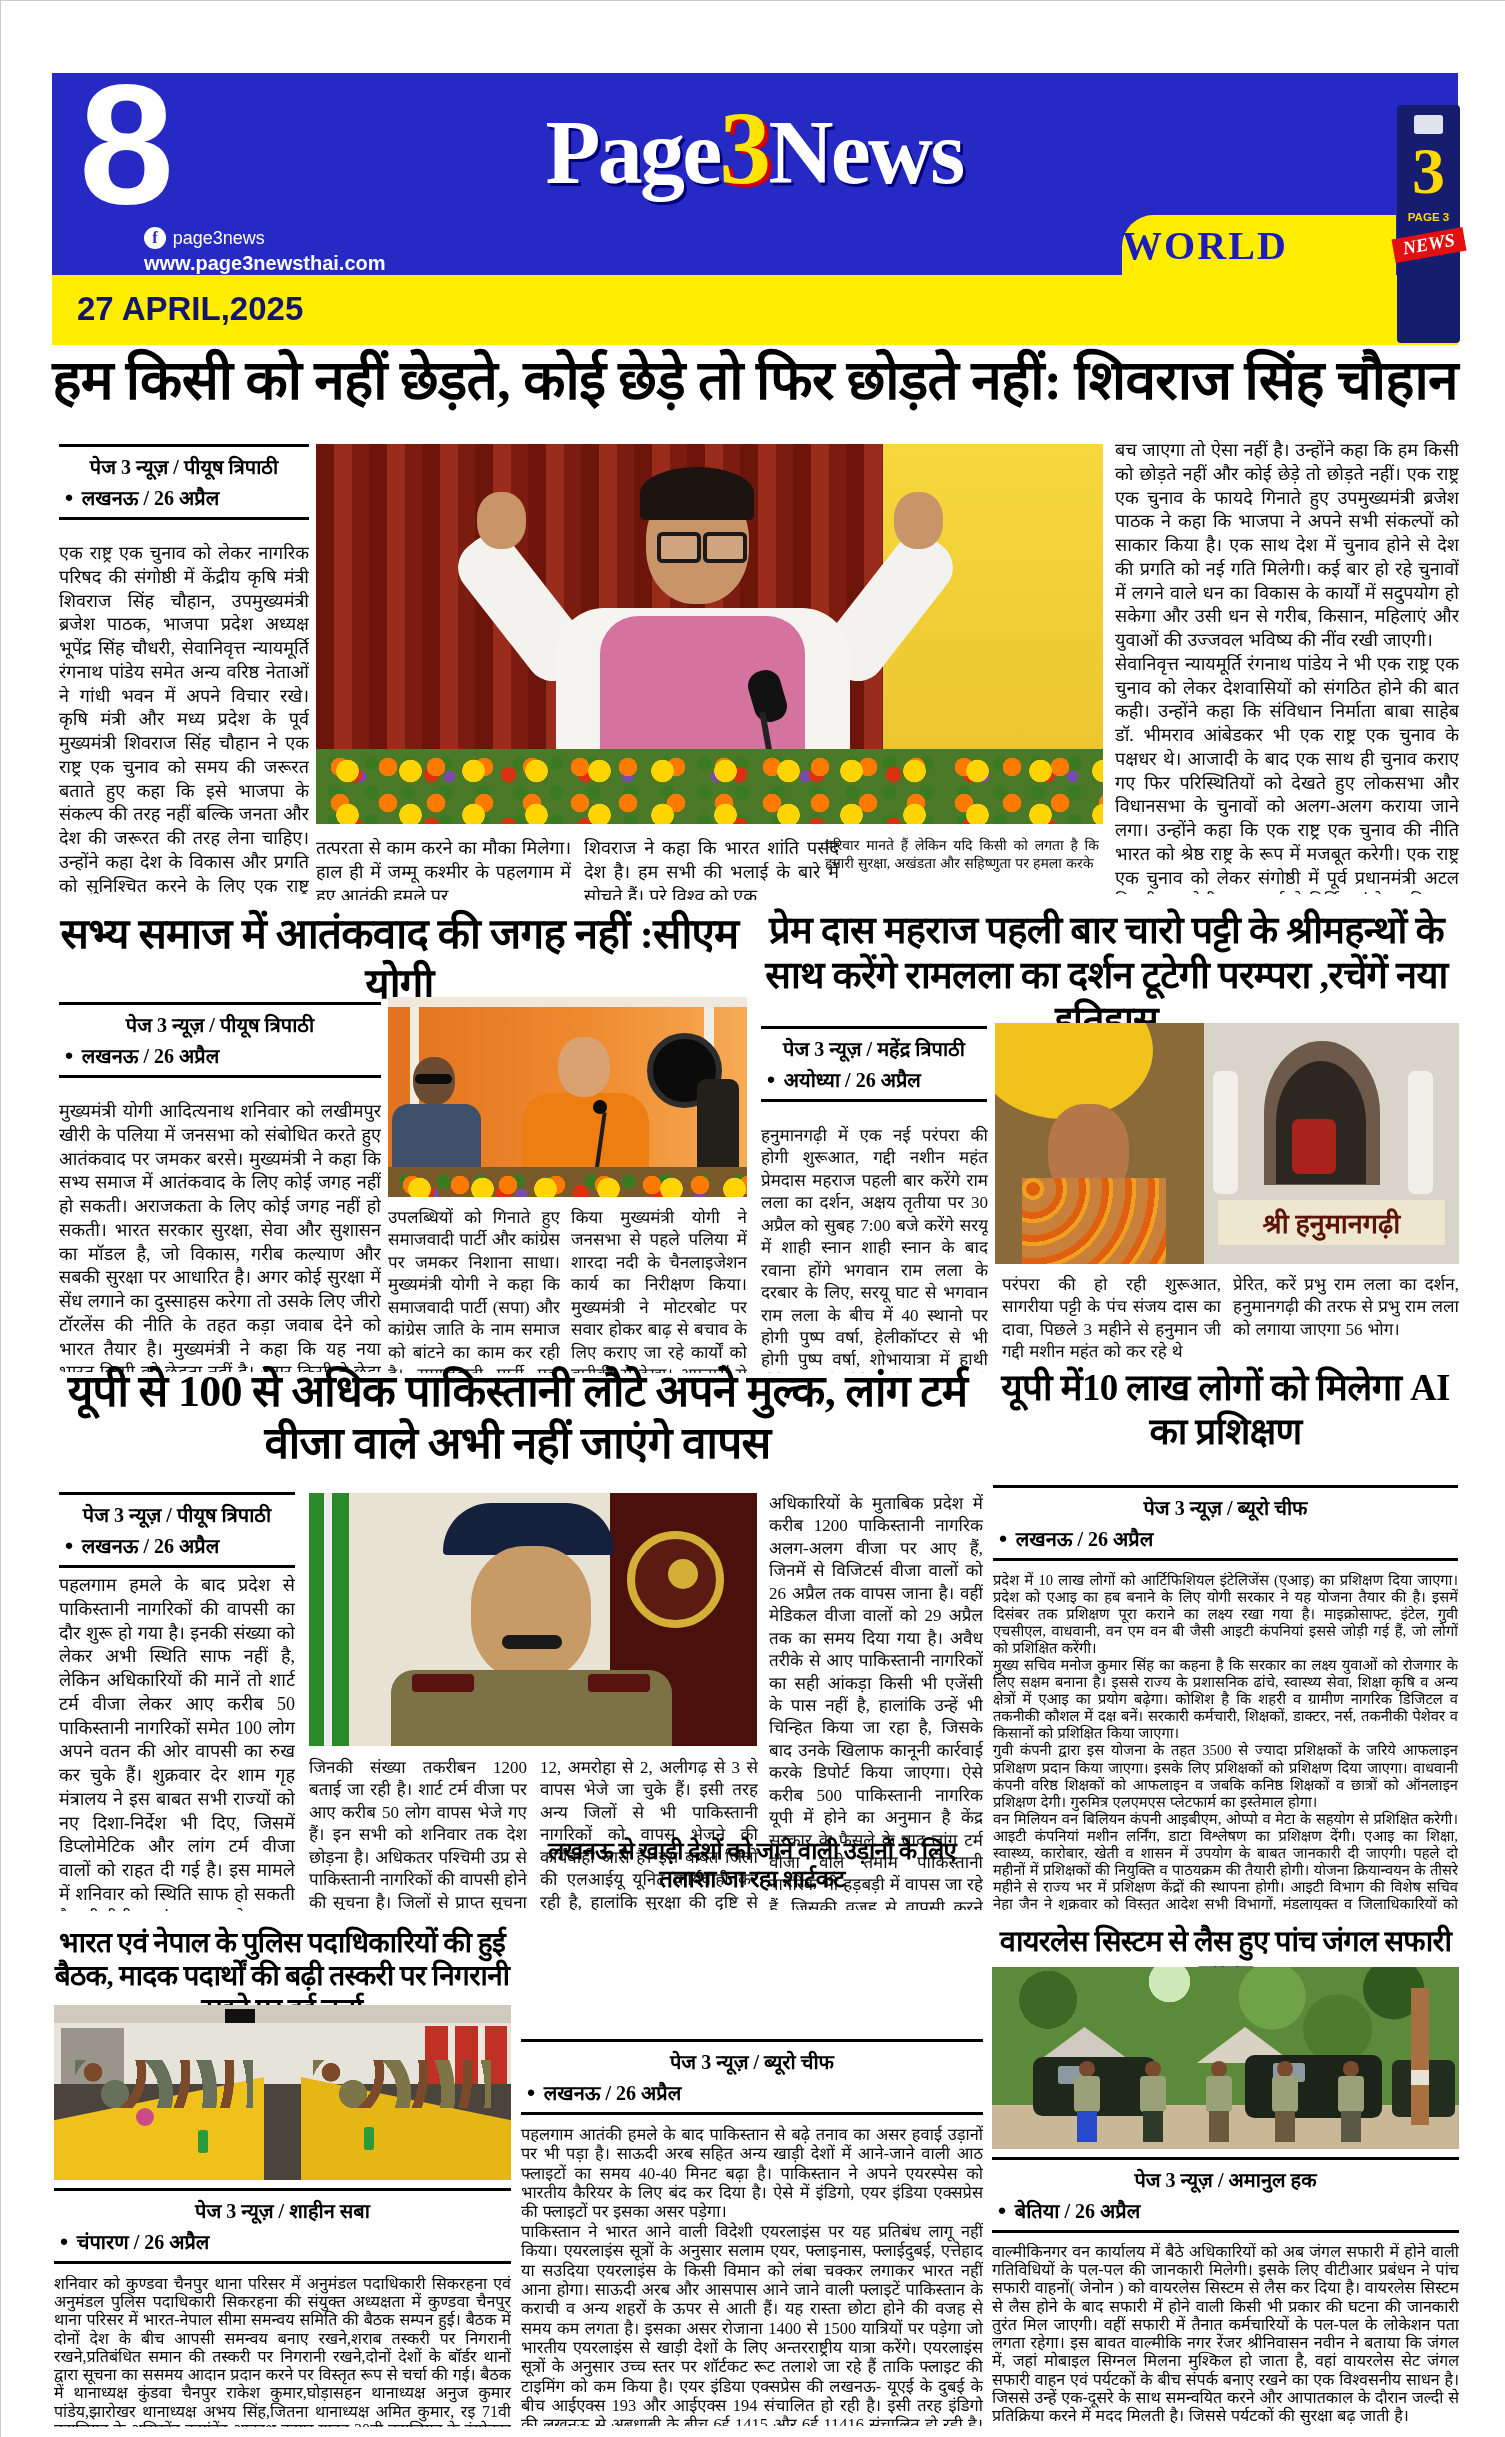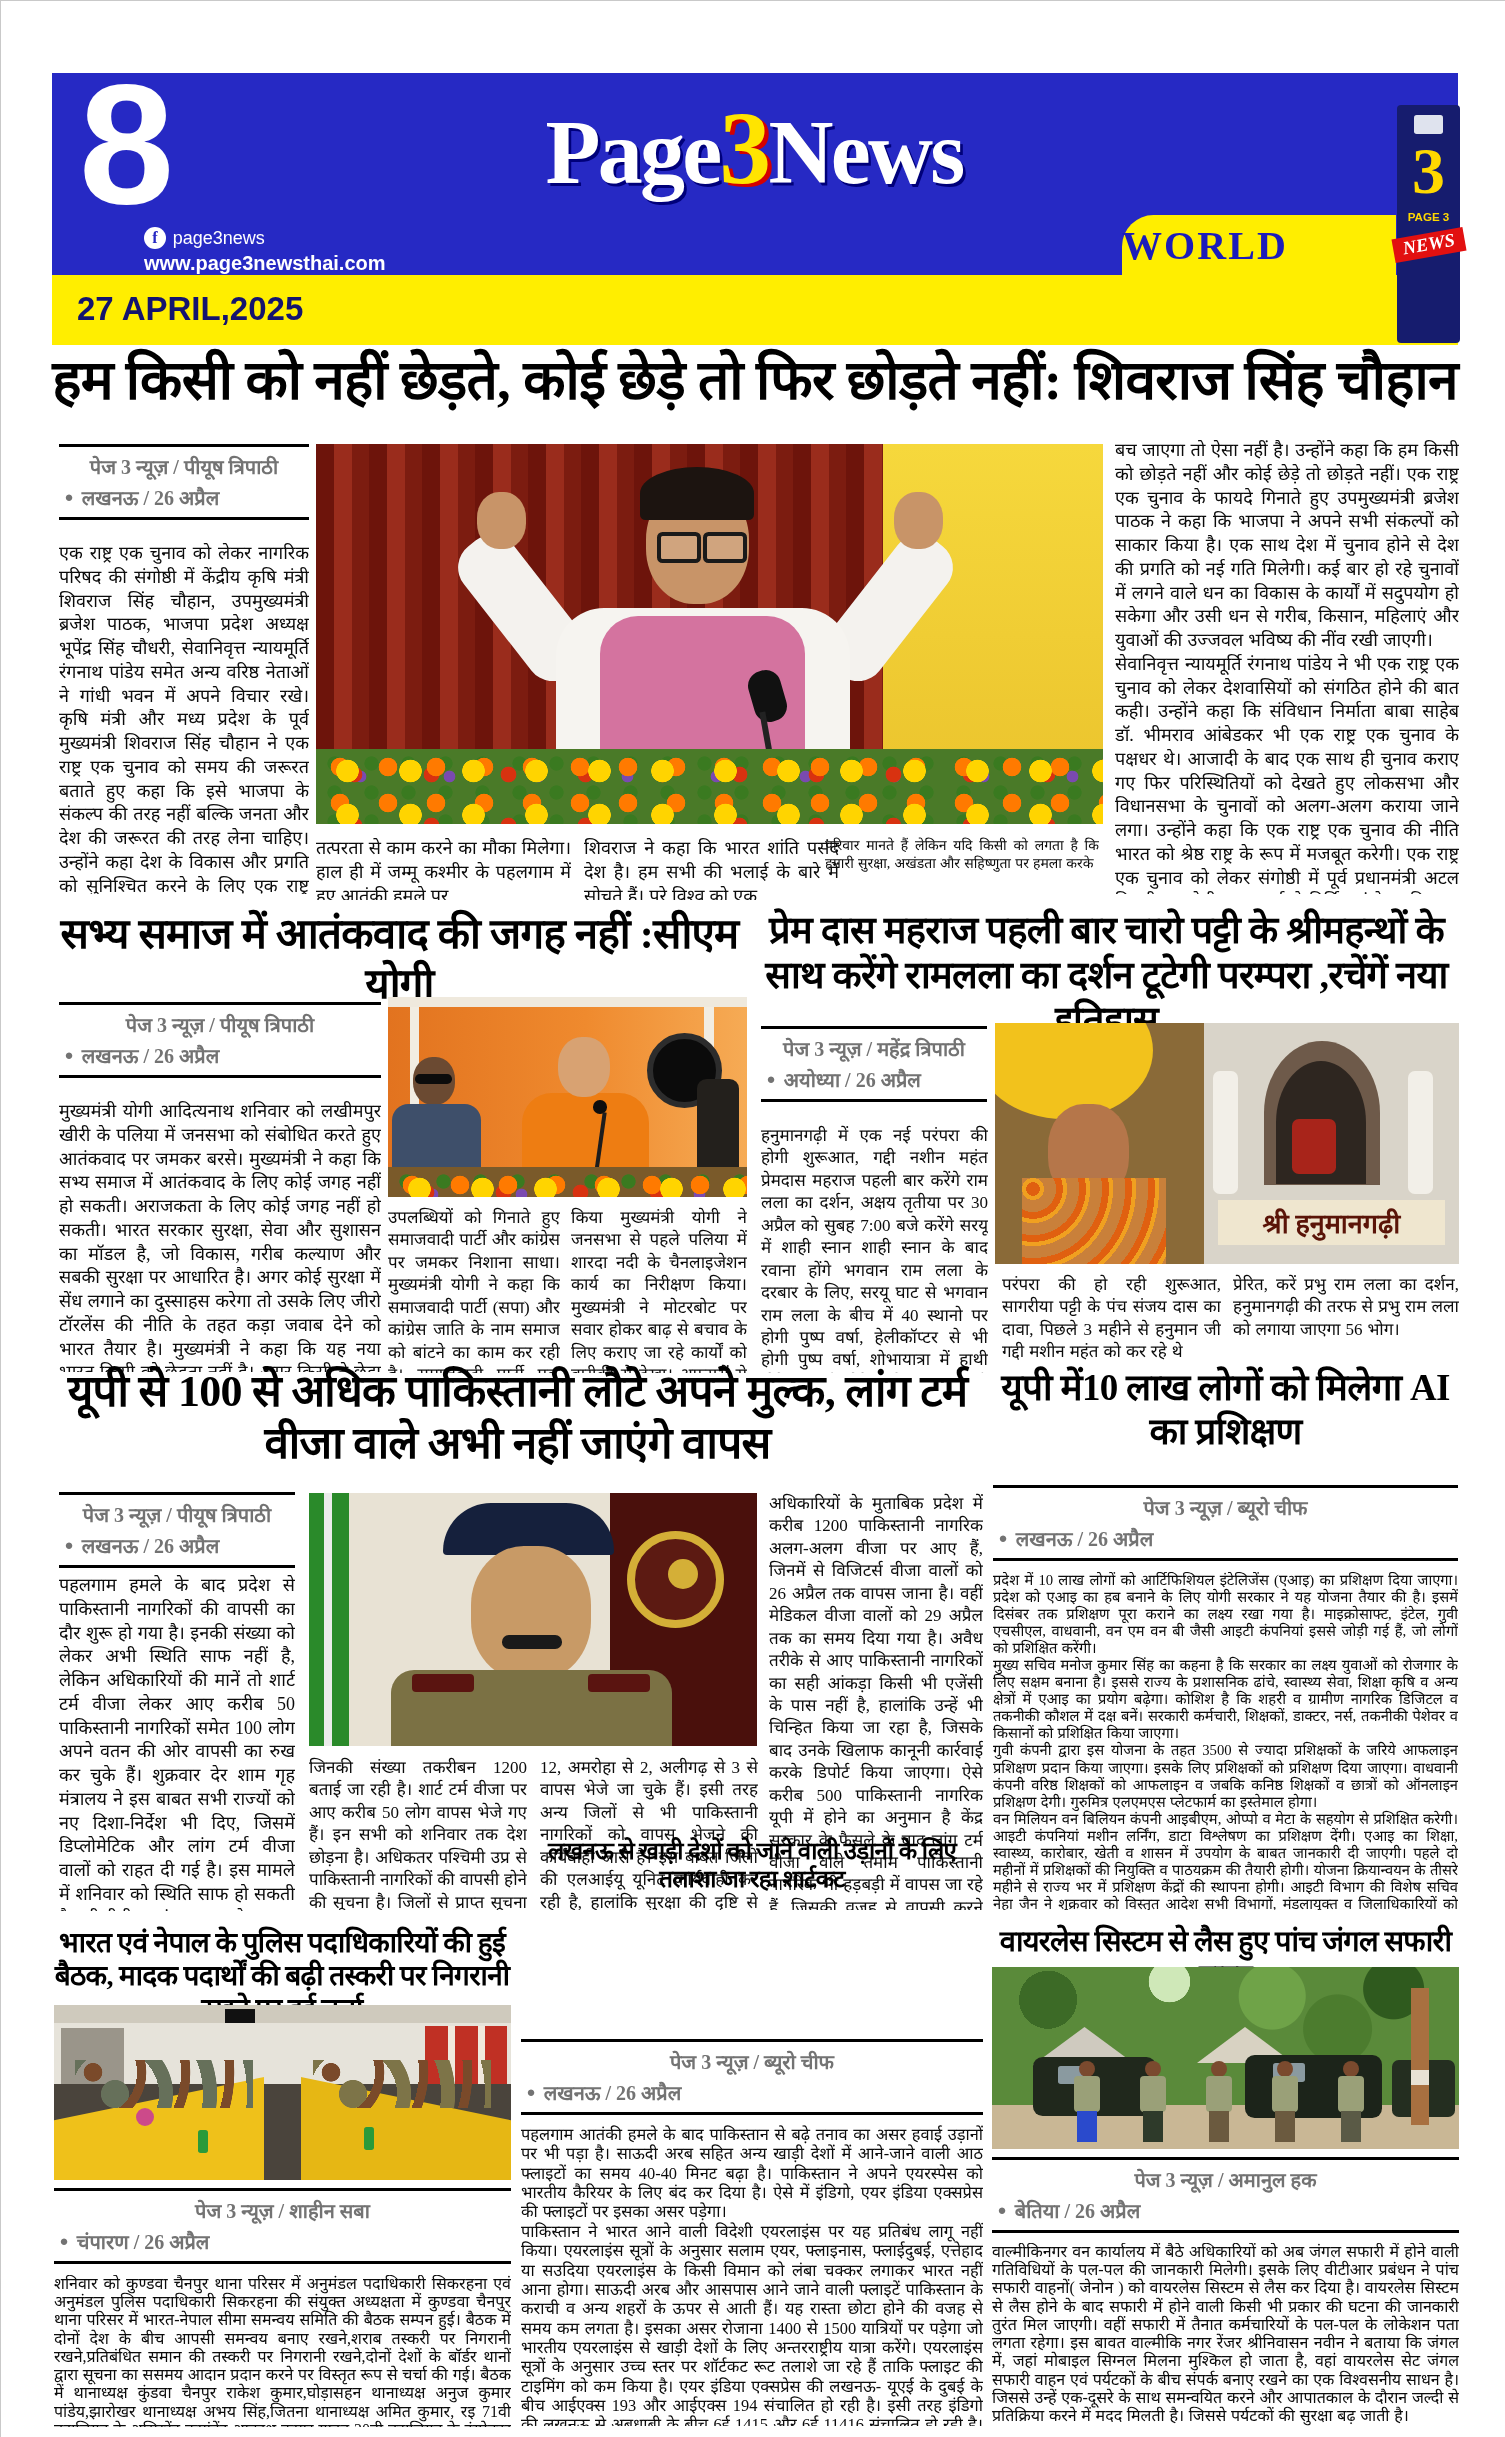--- a/index.html
+++ b/index.html
@@ -26,21 +26,21 @@
   .logo-tv{width:29px;height:19px;background:#dfe3ee;border-radius:2.7px;margin-top:9.6px;}
   .logo-three{color:#ffd800;font-weight:900;font-size:66px;line-height:1;margin-top:4.1px;}
   .logo-page{color:#ffd800;font-family:"Liberation Sans",sans-serif;font-weight:bold;font-size:11.6px;margin-top:6.8px;}
   .logo-news{background:#e21010;color:#ffffff;font-style:italic;font-weight:bold;font-size:18.5px;
              padding:1.4px 9.6px;transform:rotate(-10deg);margin-top:9.6px;}
   .date-stripe{background:#ffee00;}
   .date-txt{color:#14146e;font-family:"Liberation Sans",sans-serif;font-weight:900;font-size:33px;line-height:68px;padding-left:25px;}
   
   .headline{font-weight:900;color:#000;text-align:center;line-height:1.18;letter-spacing:-0.7px;}
   .byline-box{border-top:3.4px solid #000;border-bottom:3.4px solid #000;
-              font-weight:bold;font-size:20px;color:#737373;}
+              font-weight:bold;font-size:20px;color:#000000;}
   .byline-name{text-align:center;padding:5.5px 2.7px 1.4px 2.7px;}
   .dateline{display:flex;align-items:center;gap:8.2px;padding:2.7px 2.7px 6.8px 5.5px;}
   .bullet{font-size:15px;line-height:1;}
   .col{font-size:18.5px;line-height:1.32;text-align:justify;color:#0b0b0b;
        overflow:hidden;white-space:pre-line;word-spacing:0.7px;}
   
   .photo{overflow:hidden;background:#dddddd;}
   .ph-layer{position:absolute;}
   .flowers{background-image:
      radial-gradient(circle,#ffd400 0 11px,transparent 11.6px),

